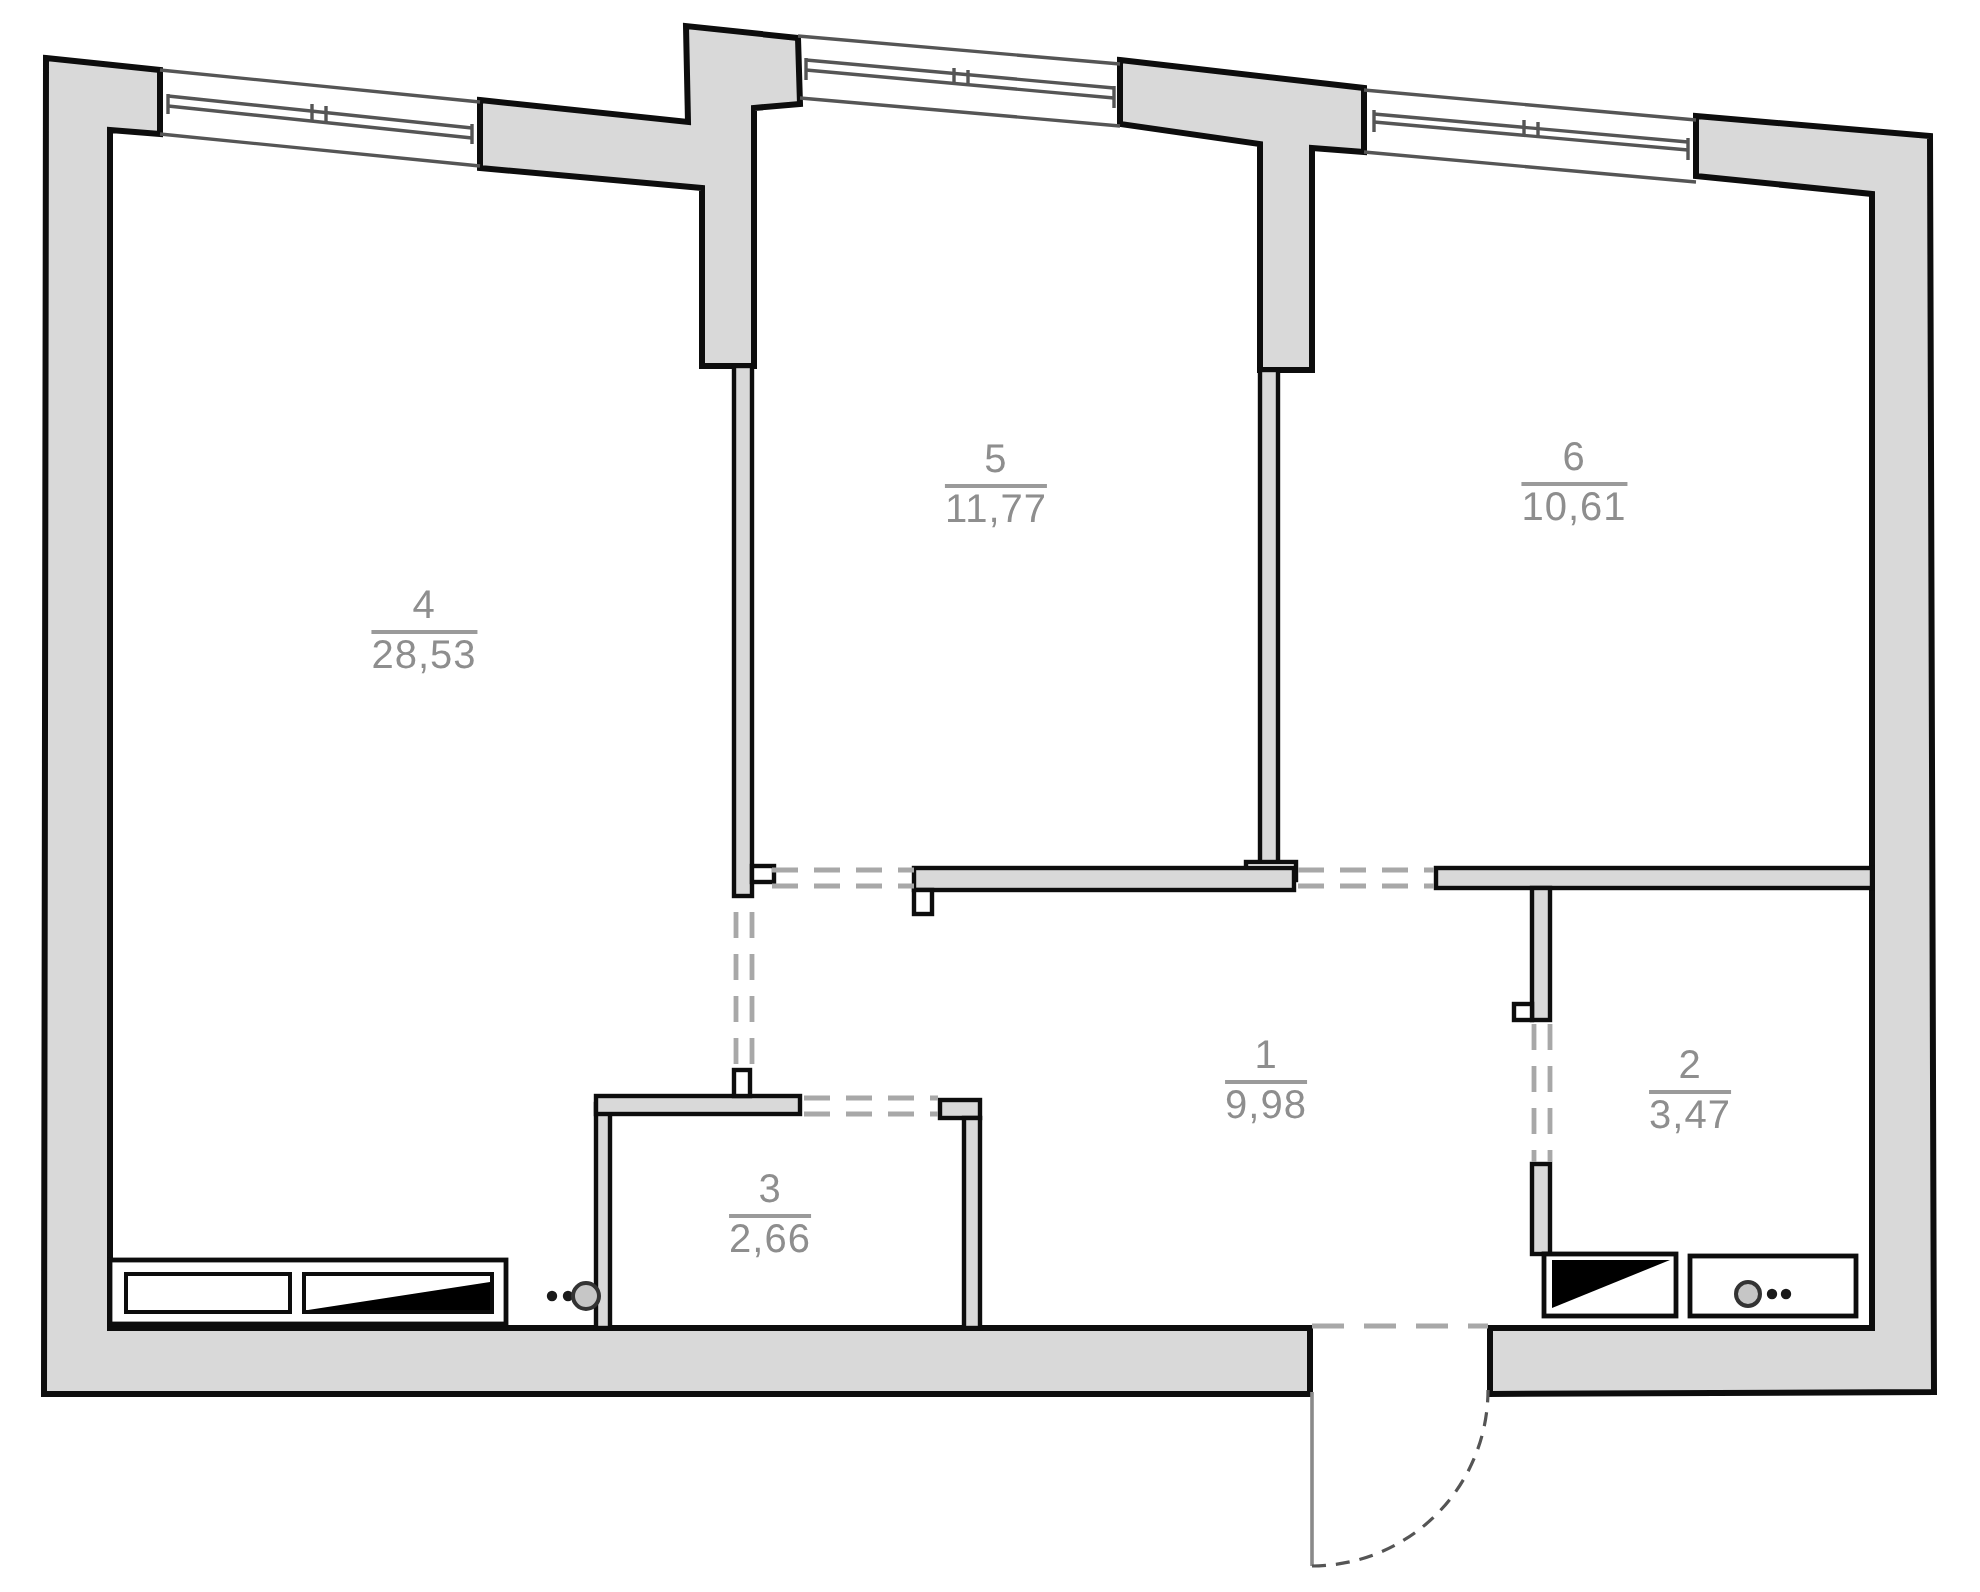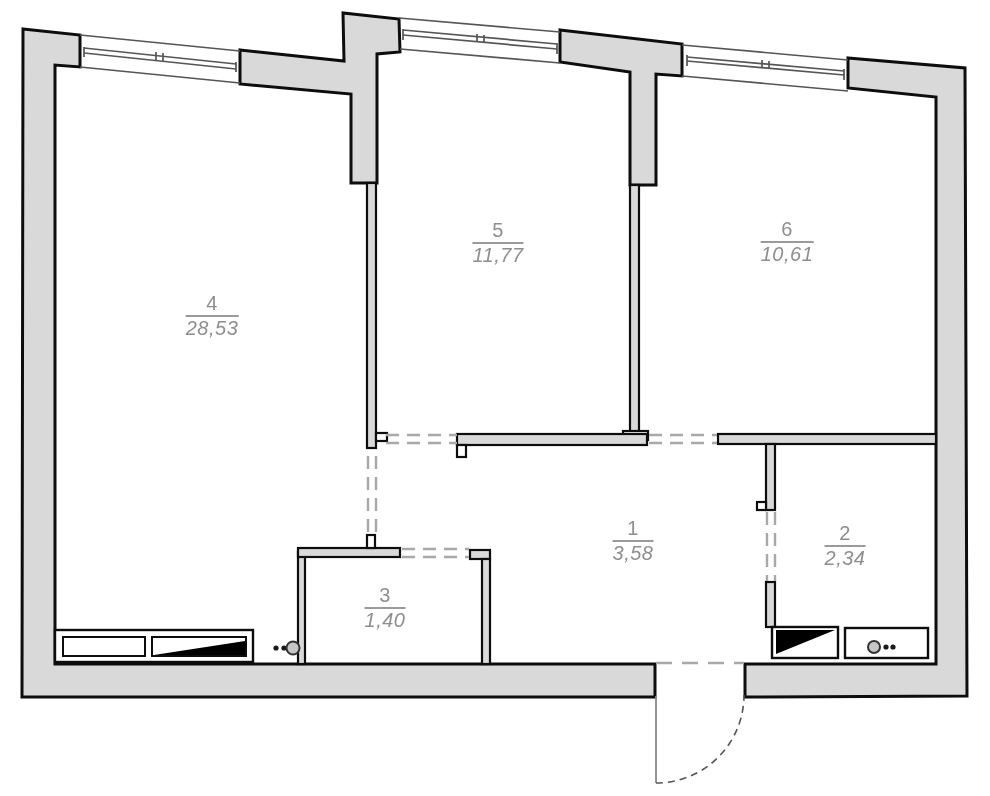--- a/index.html
+++ b/index.html
@@ -10,21 +10,21 @@
     position:absolute;
     transform:translate(-50%,-50%);
     text-align:center;
     color:#8e8e8e;
     font-size:20px;
     line-height:21px;
     letter-spacing:0.5px;
     white-space:nowrap;
   }
   .room-label .num{display:block;border-bottom:2px solid #9a9a9a;padding:0 5px 1px 5px;}
-  .room-label .area{display:block;padding-top:1px;font-style:italic;}
+  .room-label .area{display:block;padding-top:1px;}
 </style>
 </head>
 <body>
 
 <div id="stage">
 
   <svg id="plan-svg" width="990" height="796" viewBox="0 0 990 796">
 
     <polygon points="23,29 344,61 343,13 682,44 848,59 965,68 967,696 22,697" fill="#ffffff" stroke="none"></polygon>
 
@@ -139,29 +139,29 @@
       <g>
         <circle cx="874" cy="647" r="6" fill="#c6c6c6" stroke="#333333" stroke-width="2"></circle>
         <circle cx="886" cy="647" r="2.6" fill="#1a1a1a"></circle>
         <circle cx="893" cy="647" r="2.6" fill="#1a1a1a"></circle>
       </g>
     </g>
   </svg>
 
   <div class="room-label" style="left:633px;top:541px;">
     <span class="num">1</span>
-    <span class="area">3,58</span>
+    <span class="area">9,98</span>
   </div>
   <div class="room-label" style="left:845px;top:546px;">
     <span class="num">2</span>
-    <span class="area">2,34</span>
+    <span class="area">3,47</span>
   </div>
   <div class="room-label" style="left:385px;top:608px;">
     <span class="num">3</span>
-    <span class="area">1,40</span>
+    <span class="area">2,66</span>
   </div>
   <div class="room-label" style="left:212px;top:316px;">
     <span class="num">4</span>
     <span class="area">28,53</span>
   </div>
   <div class="room-label" style="left:498px;top:243px;">
     <span class="num">5</span>
     <span class="area">11,77</span>
   </div>
   <div class="room-label" style="left:787px;top:242px;">

